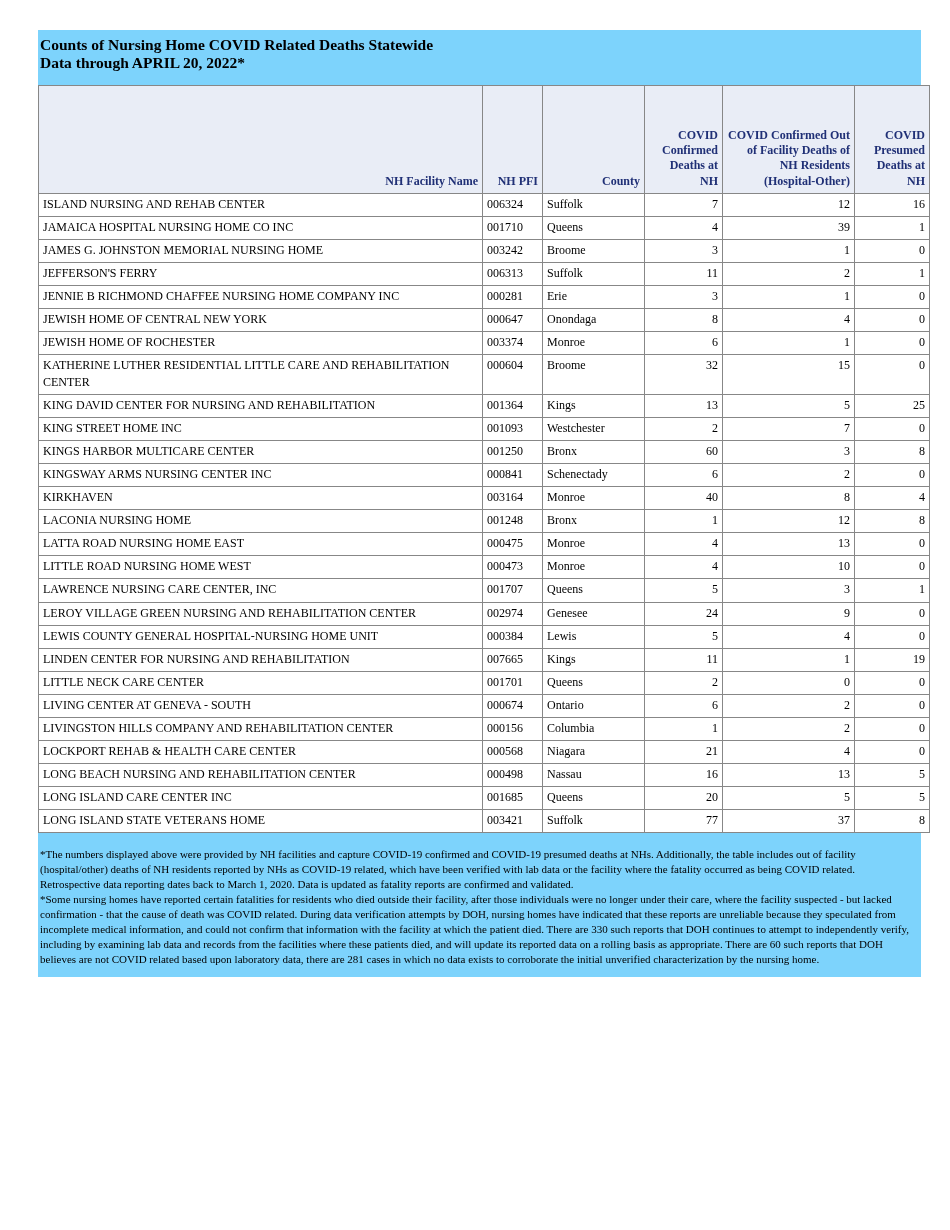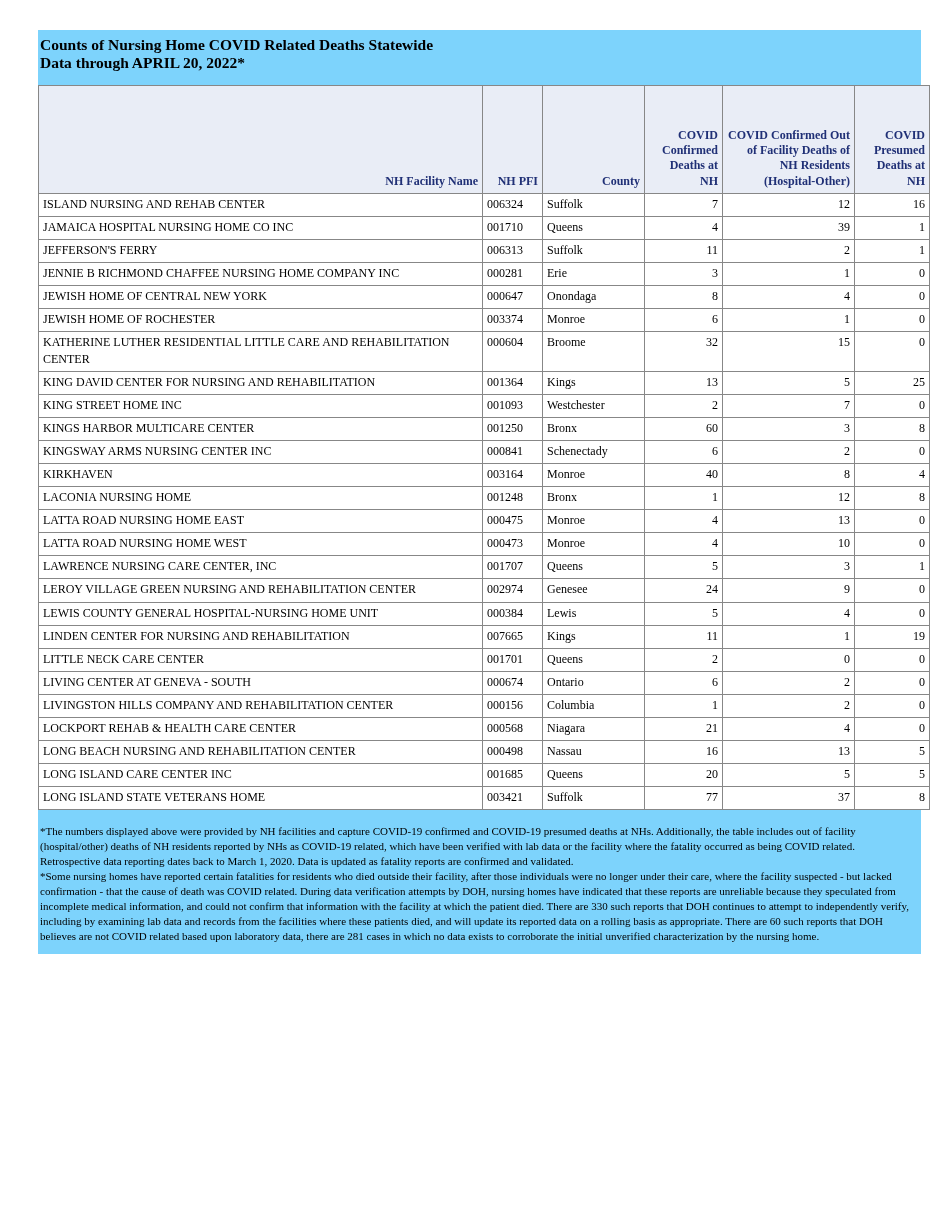--- a/index.html
+++ b/index.html
@@ -106,20 +106,28 @@
         </tr>
         <tr>
           <td>JAMAICA HOSPITAL NURSING HOME CO INC</td>
           <td>001710</td>
           <td>Queens</td>
           <td class="num">4</td>
           <td class="num">39</td>
           <td class="num">1</td>
         </tr>
         <tr>
+          <td>JAMES G. JOHNSTON MEMORIAL NURSING HOME</td>
+          <td>003242</td>
+          <td>Broome</td>
+          <td class="num">3</td>
+          <td class="num">1</td>
+          <td class="num">0</td>
+        </tr>
+        <tr>
           <td>JEFFERSON'S FERRY</td>
           <td>006313</td>
           <td>Suffolk</td>
           <td class="num">11</td>
           <td class="num">2</td>
           <td class="num">1</td>
         </tr>
         <tr>
           <td>JENNIE B RICHMOND CHAFFEE NURSING HOME COMPANY INC</td>
           <td>000281</td>
@@ -202,21 +210,21 @@
         </tr>
         <tr>
           <td>LATTA ROAD NURSING HOME EAST</td>
           <td>000475</td>
           <td>Monroe</td>
           <td class="num">4</td>
           <td class="num">13</td>
           <td class="num">0</td>
         </tr>
         <tr>
-          <td>LATTA ROAD NURSING HOME WEST</td>
+          <td>LITTLE ROAD NURSING HOME WEST</td>
           <td>000473</td>
           <td>Monroe</td>
           <td class="num">4</td>
           <td class="num">10</td>
           <td class="num">0</td>
         </tr>
         <tr>
           <td>LAWRENCE NURSING CARE CENTER, INC</td>
           <td>001707</td>
           <td>Queens</td>

